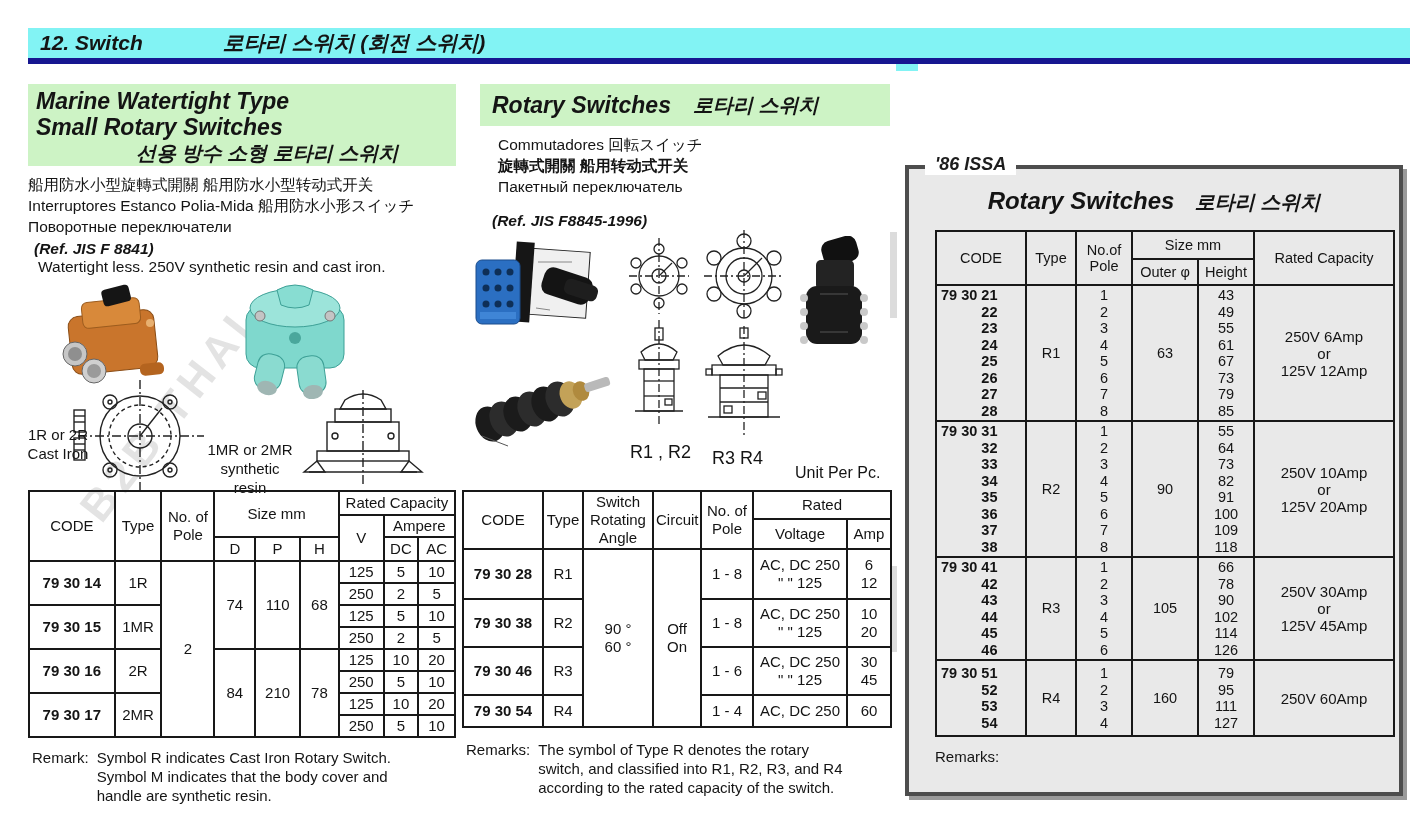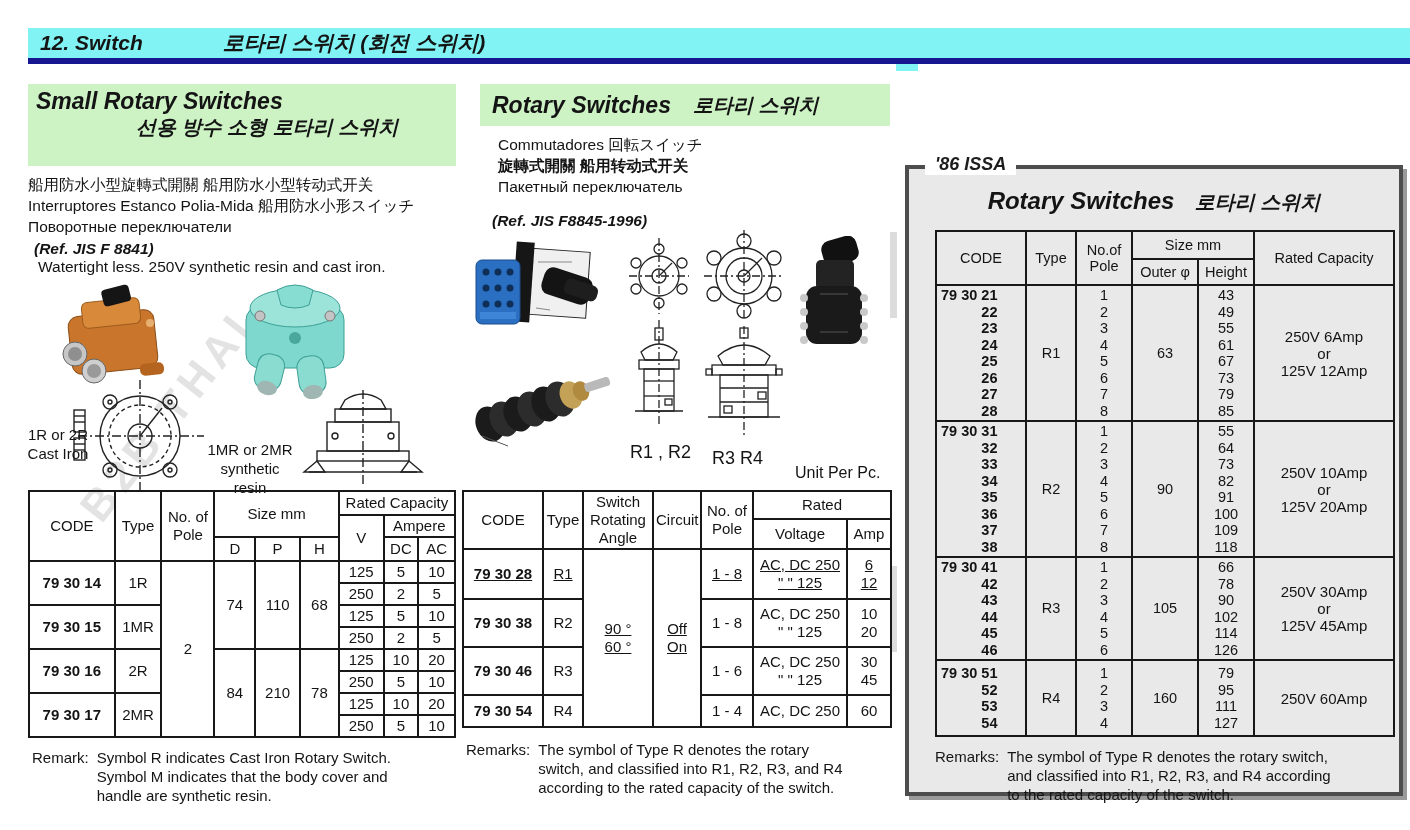--- a/index.html
+++ b/index.html
@@ -83,20 +83,21 @@
   </div>
   <div class="abs toprule"></div>
   <div class="abs topnotch"></div>
 
   <div class="abs wm">B2B THAI</div>
 
   <div class="abs artifact" style="left:890px;top:232px;width:7px;height:86px;"></div>
   <div class="abs artifact" style="left:890px;top:566px;width:7px;height:86px;"></div>
 
   <div class="abs greenbox gb-left">
+    <div class="t1 bi">Marine Watertight Type</div>
     <div class="t2 bi">Small Rotary Switches</div>
     <div class="tko bi">선용 방수 소형 로타리 스위치</div>
   </div>
 
   <div class="abs descblock" style="left:28px;top:174px;width:430px;">
     <div>船用防水小型旋轉式開關 船用防水小型转动式开关</div>
     <div>Interruptores Estanco Polia-Mida  船用防水小形スイッチ</div>
     <div>Поворотные переключатели</div>
   </div>
   <div class="abs refline bi" style="left:34px;top:240px;">(Ref. JIS F 8841)</div>
@@ -415,21 +416,21 @@
         <th rowspan="2" class="pre">No. of
 Pole</th>
         <th colspan="2">Rated</th>
       </tr>
       <tr style="height:30px;">
         <th>Voltage</th>
         <th>Amp</th>
       </tr>
     </thead>
     <tbody>
-      <tr style="height:50px;text-decoration:underline;">
+      <tr style="height:50px;">
         <td class="code">79 30 28</td>
         <td>R1</td>
         <td rowspan="4" class="pre">90 °
 60 °</td>
         <td rowspan="4" class="pre">Off
 On</td>
         <td>1 - 8</td>
         <td class="pre">AC, DC 250
 "    " 125</td>
         <td class="pre">6
@@ -603,19 +604,16 @@
 95
 111
 127</td>
           <td class="pre rated">250V 60Amp</td>
         </tr>
       </tbody>
     </table>
 
     <div class="remark issaremarks">
       <span class="lbl">Remarks:</span>
-      <span class="pre">The symbol of Type R denotes the rotary switch,
-and classified into R1, R2, R3, and R4 according
-to the rated capacity of the switch.</span>
     </div>
   </div>
 
 </div>
 
 </body></html>

